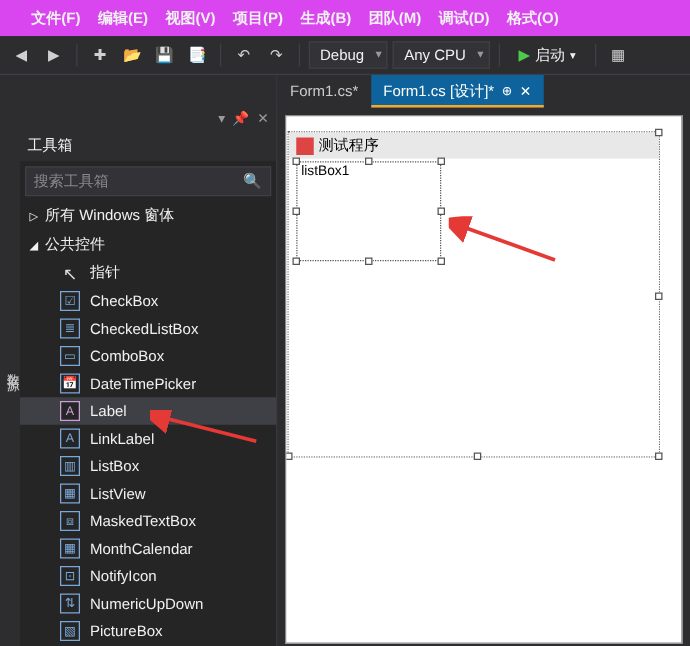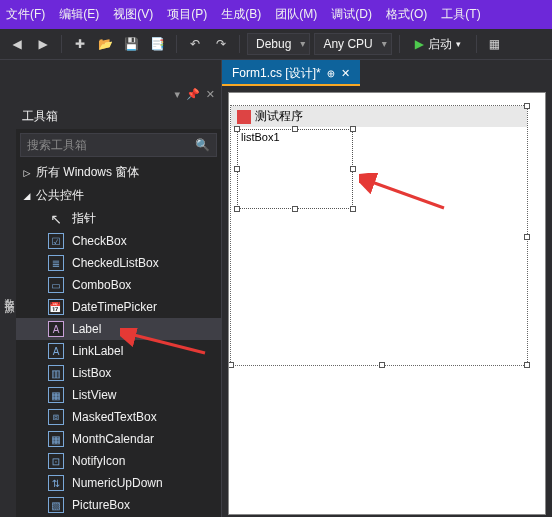--- a/index.html
+++ b/index.html
@@ -1,17 +1,17 @@
 <!DOCTYPE html>
 <html><head>
 <meta charset="utf-8">
 <style>
 * { margin:0; padding:0; box-sizing:border-box; font-family:"Microsoft YaHei","Segoe UI",sans-serif; }
 body { background:#2d2d30; color:#f1f1f1; width:552px; height:517px; overflow:hidden; font-size:12px; }
-.menubar { display:flex; background:#6d28d9; padding:3px 0; gap:2px; }
+.menubar { display:flex; background:#d946ef; padding:3px 19px; gap:2px;font-weight:bold; }
 .menubar .item { padding:3px 6px; cursor:default; }
 .toolbar { display:flex; align-items:center; background:#2d2d30; padding:4px 6px; gap:4px; border-bottom:1px solid #3f3f46; }
 .tb-btn { width:22px; height:22px; display:flex; align-items:center; justify-content:center; color:#d0d0d0; }
 .tb-sep { width:1px; height:18px; background:#3f3f46; margin:0 3px; }
 .tb-dd { background:#333337; border:1px solid #3f3f46; padding:2px 18px 2px 8px; color:#f1f1f1; position:relative; height:22px; line-height:16px; }
 .tb-dd::after { content:"▾"; position:absolute; right:4px; top:2px; font-size:10px; color:#999; }
 .start-btn { display:flex; align-items:center; gap:4px; padding:2px 8px; color:#f1f1f1; height:22px; }
 .start-btn .play { color:#4ec94e; }
 .main { display:flex; height:calc(100% - 56px); }
 .sidecol { width:16px; background:#2d2d30; writing-mode:vertical-rl; text-orientation:upright; font-size:10px; color:#ccc; padding-top:6px; text-align:center; letter-spacing:2px; }
@@ -52,21 +52,20 @@
 
 <div class="menubar">
   <span class="item">文件(F)</span>
   <span class="item">编辑(E)</span>
   <span class="item">视图(V)</span>
   <span class="item">项目(P)</span>
   <span class="item">生成(B)</span>
   <span class="item">团队(M)</span>
   <span class="item">调试(D)</span>
   <span class="item">格式(O)</span>
-  <span class="item">工具(T)</span>
 </div>
 
 <div class="toolbar">
   <span class="tb-btn">◀</span>
   <span class="tb-btn">▶</span>
   <span class="tb-sep"></span>
   <span class="tb-btn">✚</span>
   <span class="tb-btn" style="color:#d8a840">📂</span>
   <span class="tb-btn" style="color:#7a9ad8">💾</span>
   <span class="tb-btn" style="color:#7a9ad8">📑</span>
@@ -172,20 +171,23 @@
             <span class="ico">▭</span>
             <span>ProgressBar</span>
           </div>
           <div class="tree-item"></div>
         </div>
     </div>
   </div>
 
   <div class="content">
     <div class="tabs">
+      <div class="tab">
+        <span>Form1.cs*</span>
+      </div>
       <div class="tab active">
         <span>Form1.cs [设计]*</span>
         <span class="pin">⊕</span>
         <span class="close">✕</span>
       </div>
     </div>
     <div class="designer">
       <div class="form-win">
         <div class="form-title">
           <span class="winico"></span>

